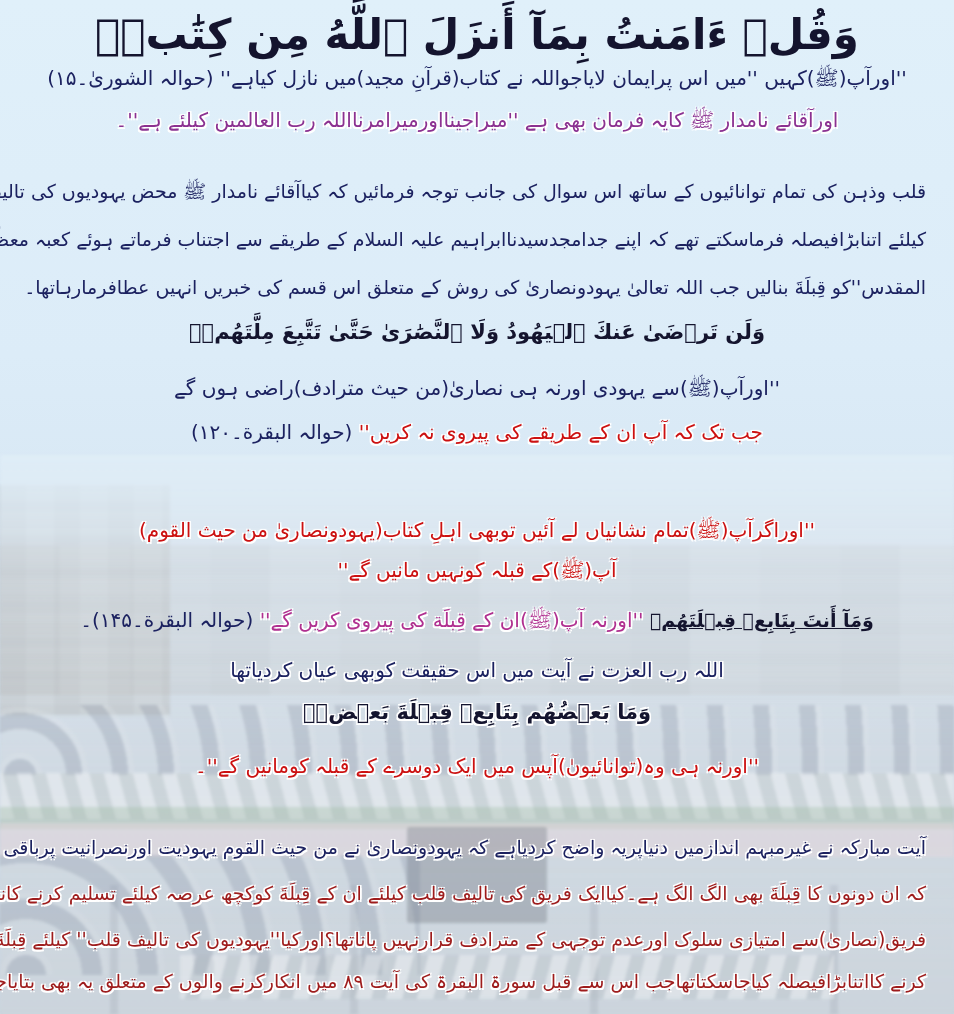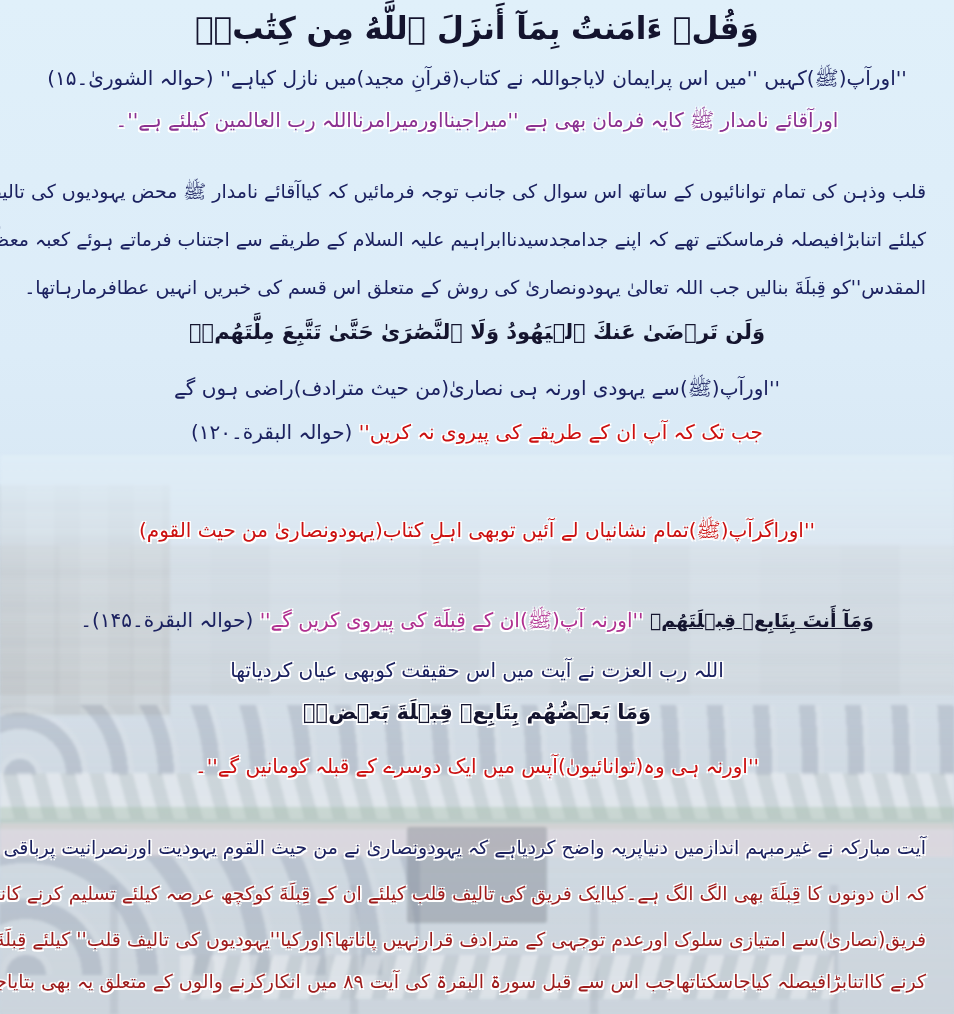--- a/index.html
+++ b/index.html
@@ -42,21 +42,21 @@
   
   .line{position:absolute;left:0;right:0;text-align:center;white-space:nowrap;}
   .para{position:absolute;left:28px;right:28px;text-align:center;white-space:nowrap;}
   .arabic{font-weight:bold;color:#14142e;letter-spacing:0px;}
   .navy{color:#1c2260;}
   .purple{color:#8b3191;}
   .red{color:#cc1111;}
   .magenta{color:#b03090;}
   .maroon{color:#9e1c1c;}
   .outline{text-shadow:-1.5px -1.5px 0 #fff,1.5px -1.5px 0 #fff,-1.5px 1.5px 0 #fff,1.5px 1.5px 0 #fff,0 0 3px #fff;}
-  .fs36{font-size:31px;}
+  .fs36{font-size:42px;}
   .fs32{font-size:21px;}
   .fs28{font-size:19px;text-decoration:underline;}
   .fs21{font-size:20px;}
   .fs19{font-size:19px;}
   .mix span{display:inline;}
 </style>
 </head>
 <body>
 
 <div class="page">
@@ -85,20 +85,21 @@
   <div class="para navy fs19" style="top:276px">المقدس''کو قِبلَةَ بنالیں جب اللہ تعالیٰ یہودونصاریٰ کی روش کے متعلق اس قسم کی خبریں انہیں عطافرمارہاتھا۔</div>
 
   <div class="line arabic fs32" style="top:320px">وَلَن تَرۡضَىٰ عَنكَ ٱلۡيَهُودُ وَلَا ٱلنَّصَٰرَىٰ حَتَّىٰ تَتَّبِعَ مِلَّتَهُمۡۗ</div>
   <div class="line navy fs21" style="top:376px">''اورآپ(ﷺ)سے یہودی اورنہ ہی نصاریٰ(من حیث مترادف)راضی ہوں گے</div>
   <div class="line fs21 mix" style="top:420px">
     <span class="red outline">جب تک کہ آپ ان کے طریقے کی پیروی نہ کریں''</span>
     <span class="navy">(حوالہ البقرة۔۱۲۰)</span>
   </div>
 
   <div class="line red fs21 outline" style="top:518px">''اوراگرآپ(ﷺ)تمام نشانیاں لے آئیں توبھی اہلِ کتاب(یہودونصاریٰ من حیث القوم)</div>
+  <div class="line red fs21 outline" style="top:558px">آپ(ﷺ)کے قبلہ کونہیں مانیں گے''</div>
 
   <div class="line fs21 mix" style="top:608px">
     <span class="arabic fs28">وَمَآ أَنتَ بِتَابِعٖ قِبۡلَتَهُمۡ</span>
     <span class="magenta outline">''اورنہ آپ(ﷺ)ان کے قِبلَة کی پیروی کریں گے''</span>
     <span class="navy">(حوالہ البقرة۔۱۴۵)۔</span>
   </div>
   <div class="line navy fs21 outline" style="top:658px">اللہ رب العزت نے آیت میں اس حقیقت کوبھی عیاں کردیاتھا</div>
 
   <div class="line arabic fs32 outline" style="top:700px">وَمَا بَعۡضُهُم بِتَابِعٖ قِبۡلَةَ بَعۡضٖۚ</div>
   <div class="line red fs21 outline" style="top:754px">''اورنہ ہی وہ(توانائیوںٰ)آپس میں ایک دوسرے کے قبلہ کومانیں گے''۔</div>

